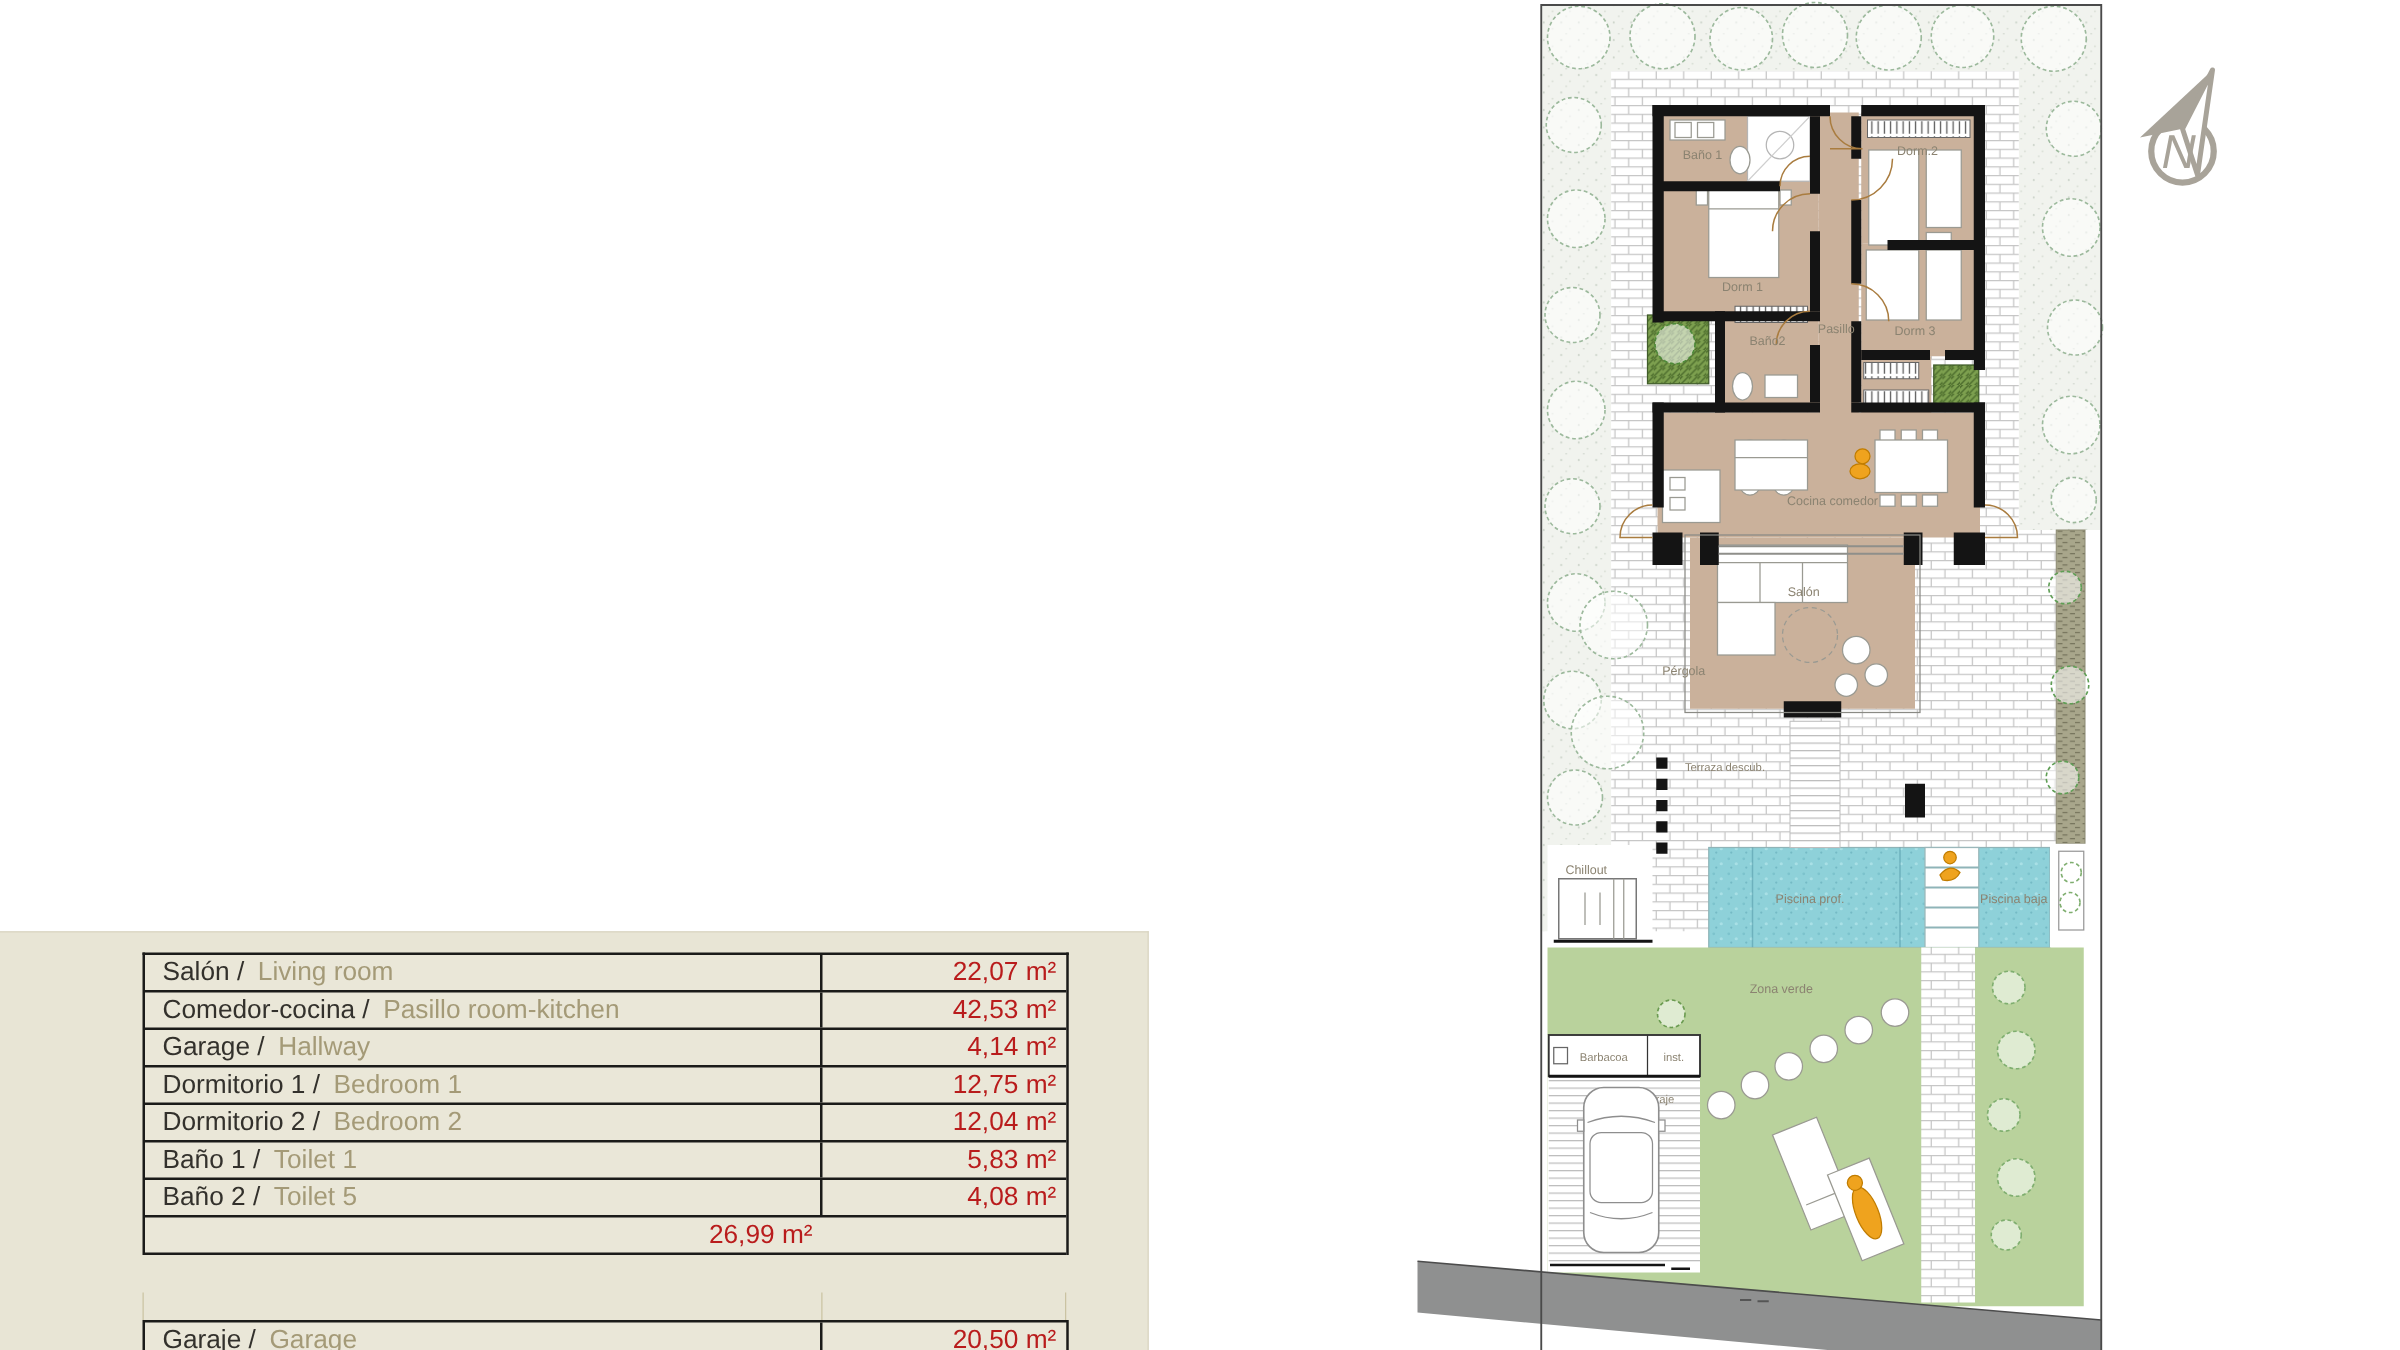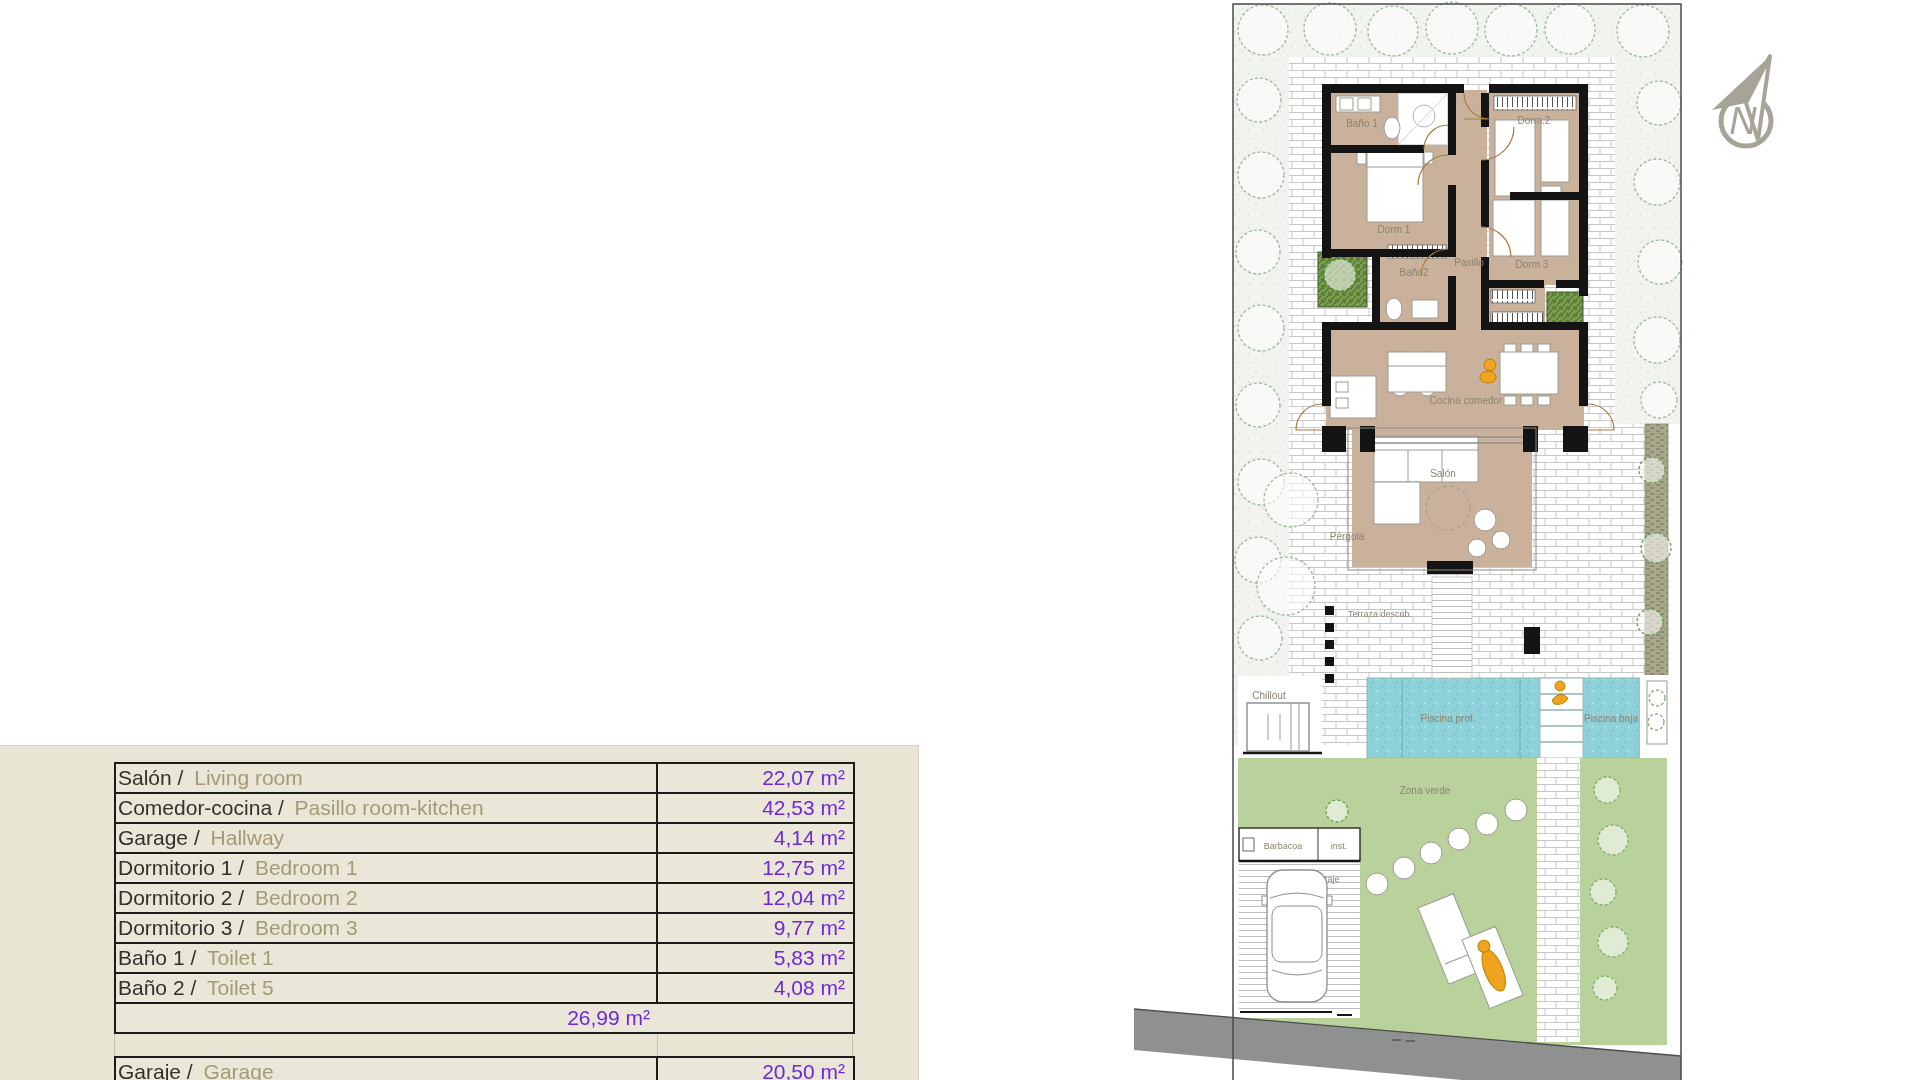--- a/index.html
+++ b/index.html
@@ -14,24 +14,24 @@
   }
   .area-table{
     position:absolute;left:114px;top:762px;width:737px;
     border:2px solid #1b1b19;border-bottom:none;background:#eae7d8;
   }
   .trow{
     display:grid;grid-template-columns:542px 1fr;
     border-bottom:2px solid #1b1b19;height:28px;line-height:28px;
   }
   .tcell{overflow:hidden;white-space:nowrap;}
-  .tcell.label{padding-left:2px;font-size:21px;border-right:2px solid #1b1b19;}
+  .tcell.label{padding-left:14px;font-size:21px;border-right:2px solid #1b1b19;}
   .tcell.label .es{color:#33312c;}
   .tcell.label .en{color:#a49a77;margin-left:5px;}
-  .tcell.val{text-align:right;padding-right:8px;font-size:21px;color:#6d28d9;}
+  .tcell.val{text-align:right;padding-right:8px;font-size:21px;color:#b91c1c;}
   .table-gap{
     position:absolute;left:114px;top:1034px;width:737px;height:22px;
     border-left:1px solid #cac3a2;border-right:1px solid #cac3a2;
   }
   .table-gap .divline{position:absolute;left:542px;top:0;bottom:0;width:1px;background:#cac3a2;}
   .area-table.extra{top:1056px;border-bottom:2px solid #1b1b19;}
   
   .plan-svg{position:absolute;left:1100px;top:0;width:820px;height:1080px;}
   .plan-label{fill:#8b8371;font-size:10px;font-family:"Liberation Sans",sans-serif;}
   .plan-label.small{font-size:9px;}
@@ -80,27 +80,20 @@
     </div>
 
     <div class="trow">
       <div class="tcell label">
         <span class="es">Dormitorio 2 /</span>
         <span class="en">Bedroom 2</span>
       </div>
       <div class="tcell val">12,04 m²</div>
     </div>
 
-    <div class="trow">
-      <div class="tcell label">
-        <span class="es">Dormitorio 3 /</span>
-        <span class="en">Bedroom 3</span>
-      </div>
-      <div class="tcell val">9,77 m²</div>
-    </div>
 
     <div class="trow">
       <div class="tcell label">
         <span class="es">Baño 1 /</span>
         <span class="en">Toilet 1</span>
       </div>
       <div class="tcell val">5,83 m²</div>
     </div>
 
     <div class="trow">

